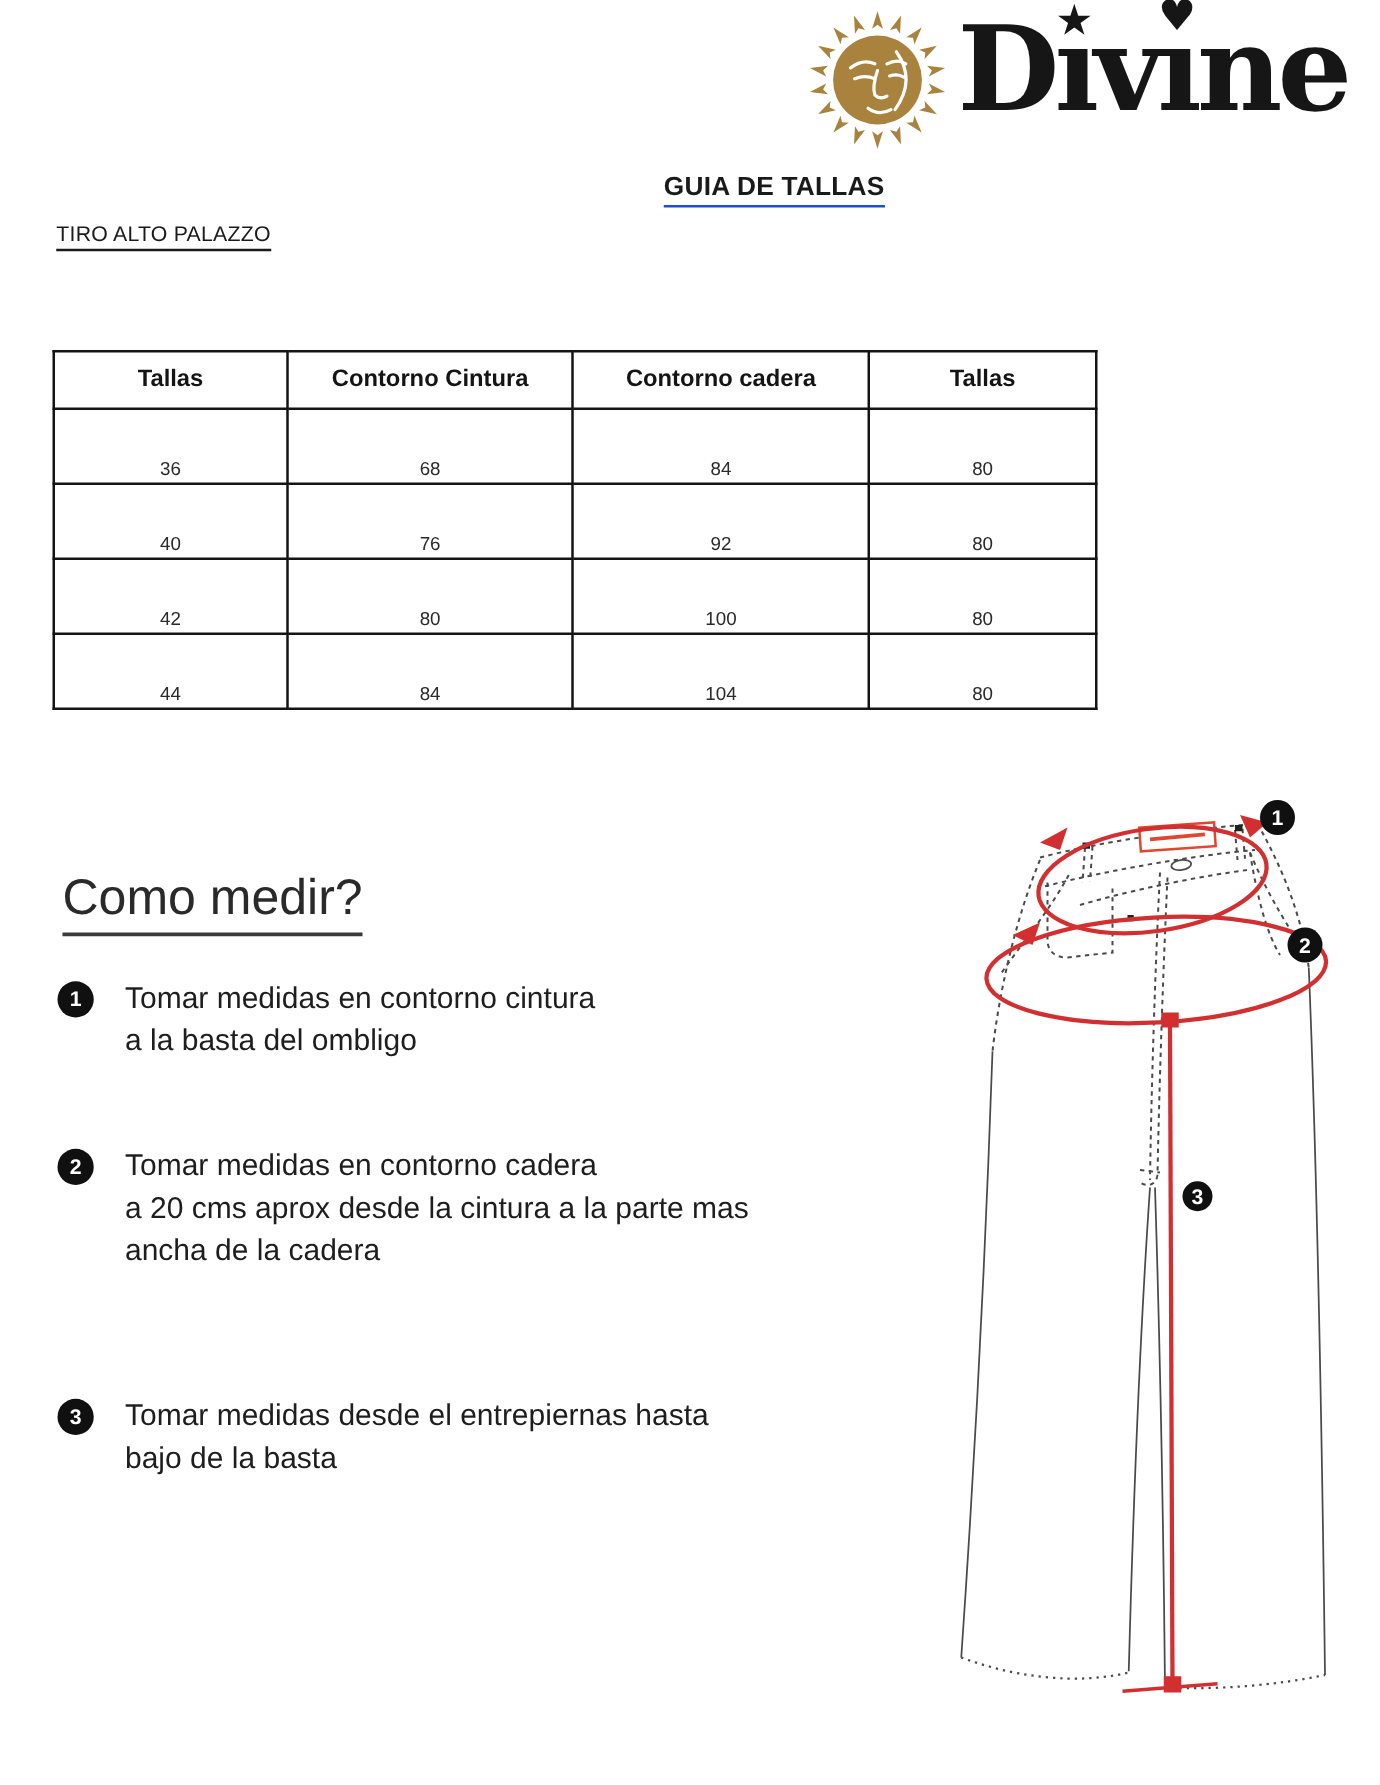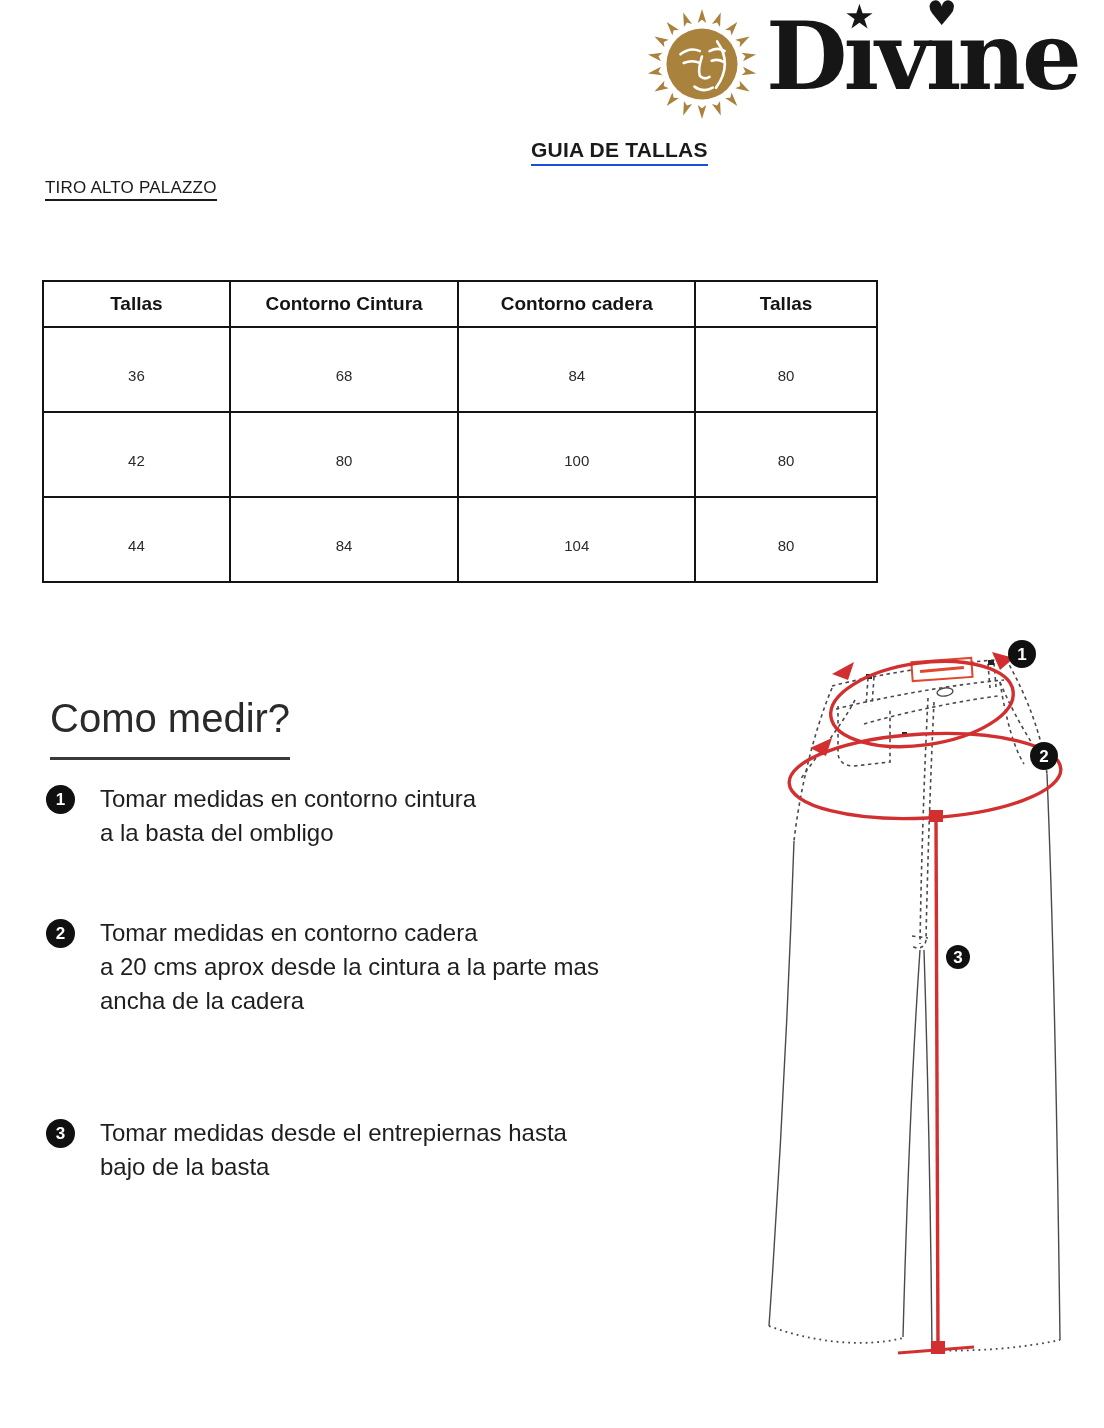--- a/index.html
+++ b/index.html
@@ -21,26 +21,26 @@
   .guide-title{position:absolute;left:531px;top:138px;font-size:21px;font-weight:700;
                border-bottom:2px solid #1d4ed8;padding-bottom:2px;letter-spacing:.2px;}
   .product-title{position:absolute;left:45px;top:178px;font-size:17px;font-weight:400;
                  border-bottom:2px solid #1a1a1a;padding-bottom:1px;letter-spacing:.2px;}
 
   
   .size-table{position:absolute;left:42px;top:236px;width:836px;border-collapse:collapse;margin-top:44px;}
   .size-table th,.size-table td{border:2px solid #141414;text-align:center;}
   .size-table th{height:42px;font-size:19px;font-weight:700;vertical-align:middle;color:#141414;}
   .size-table td{height:55px;font-size:15px;vertical-align:bottom;
-                 padding-bottom:27px;color:#2b2b2b;}
+                 padding-bottom:2px;color:#2b2b2b;}
   .col-tallas{width:22.4%;} .col-cintura{width:27.4%;} .col-cadera{width:28.4%;} .col-largo{width:21.8%;}
 
   
   .measure-heading{position:absolute;left:50px;top:696px;font-size:40px;color:#2a2a2a;
-                   border-bottom:3px solid #3a3a3a;padding-bottom:16px;}
+                   border-bottom:3px solid #3a3a3a;padding-bottom:5px;}
   .step{position:absolute;left:46px;display:flex;align-items:flex-start;}
   .step1{top:782px;} .step2{top:916px;} .step3{top:1116px;}
   .step-num{width:29px;height:29px;border-radius:50%;background:#101010;color:#fff;
             font-size:17px;font-weight:700;display:flex;align-items:center;
             justify-content:center;flex-shrink:0;margin-top:3px;}
   .step-text{margin-left:25px;font-size:24px;line-height:34px;color:#1e1e1e;
              white-space:pre-line;max-width:700px;}
 
   
   .pants{position:absolute;left:752px;top:636px;width:324px;height:764px;}
@@ -116,20 +116,26 @@
       </tr>
     </thead>
     <tbody>
       <tr>
         <td>36</td>
         <td>68</td>
         <td>84</td>
         <td>80</td>
       </tr>
       <tr>
+        <td>40</td>
+        <td>76</td>
+        <td>92</td>
+        <td>80</td>
+      </tr>
+      <tr>
         <td>42</td>
         <td>80</td>
         <td>100</td>
         <td>80</td>
       </tr>
       <tr>
         <td>44</td>
         <td>84</td>
         <td>104</td>
         <td>80</td>

